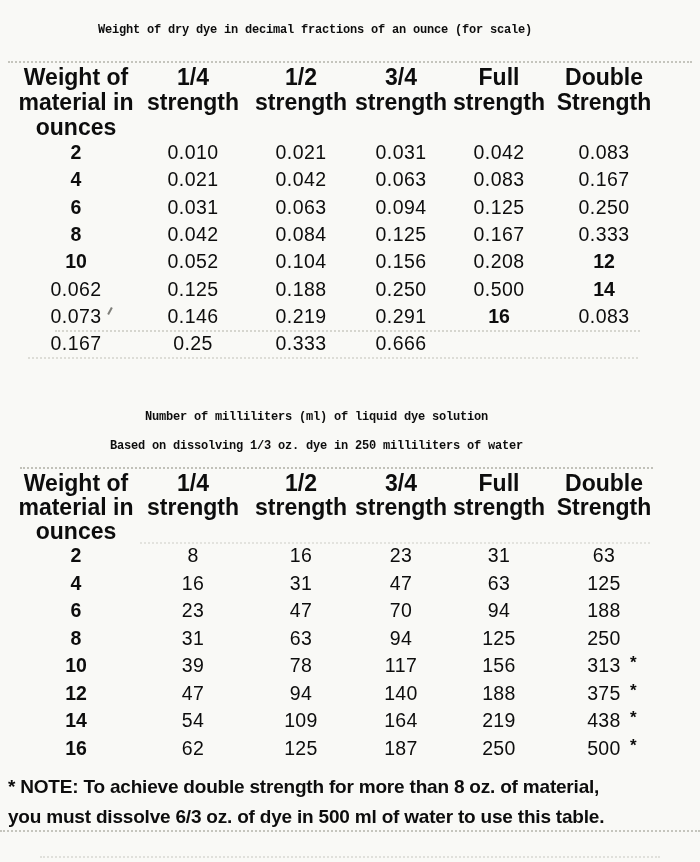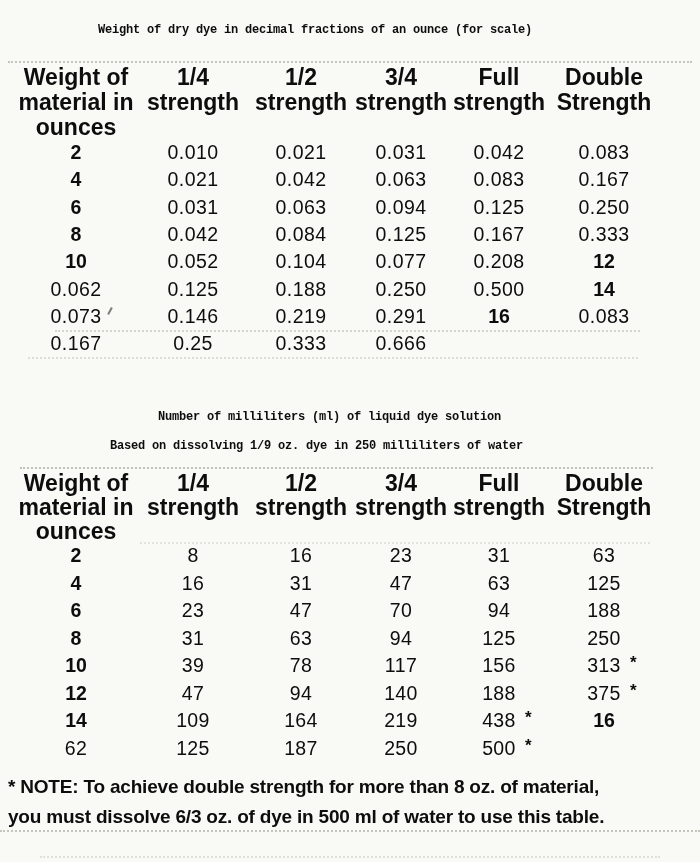--- a/index.html
+++ b/index.html
@@ -105,21 +105,21 @@
   <div class="rowlab">8</div>
   <div class="num">0.042</div>
   <div class="num">0.084</div>
   <div class="num">0.125</div>
   <div class="num">0.167</div>
   <div class="num">0.333</div>
 
   <div class="rowlab">10</div>
   <div class="num">0.052</div>
   <div class="num">0.104</div>
-  <div class="num">0.077</div>
+  <div class="num">0.156</div>
   <div class="num">0.208</div>
 
   <div class="rowlab">12</div>
   <div class="num">0.062</div>
   <div class="num">0.125</div>
   <div class="num">0.188</div>
   <div class="num">0.250</div>
   <div class="num">0.500</div>
 
   <div class="rowlab">14</div>
@@ -133,22 +133,22 @@
   <div class="num">0.167</div>
   <div class="num">0.25</div>
   <div class="num">0.333</div>
   <div class="num">0.666</div>
 </div>
 
 <div class="tick"></div>
 <div class="dot" style="top:330px; left:55px; width:585px; opacity:.5;"></div>
 <div class="dot" style="top:357px; left:28px; width:610px; opacity:.4;"></div>
 
-<div class="abs title" style="left:158px; top:410px;">Number of milliliters (ml) of liquid dye solution</div>
-<div class="abs title" style="left:110px; top:439px;">Based on dissolving 1/9 oz. dye in 250 milliliters of water</div>
+<div class="abs title" style="left:145px; top:410px;">Number of milliliters (ml) of liquid dye solution</div>
+<div class="abs title" style="left:110px; top:439px;">Based on dissolving 1/3 oz. dye in 250 milliliters of water</div>
 
 <div class="dot" style="top:467px; left:20px; width:633px; opacity:.8;"></div>
 
 <div class="grid hdr lh24" style="top:471px;">
   <div>
     <span class="hl">Weight of</span>
     <span class="hl">material in</span>
     <span class="hl">ounces</span>
   </div>
   <div>
@@ -218,20 +218,21 @@
   <div class="num">47</div>
   <div class="num">94</div>
   <div class="num">140</div>
   <div class="num">188</div>
   <div class="num">
     <span>375</span>
     <span class="ast">*</span>
   </div>
 
   <div class="rowlab">14</div>
+  <div class="num">54</div>
   <div class="num">109</div>
   <div class="num">164</div>
   <div class="num">219</div>
   <div class="num">
     <span>438</span>
     <span class="ast">*</span>
   </div>
 
   <div class="rowlab">16</div>
   <div class="num">62</div>

